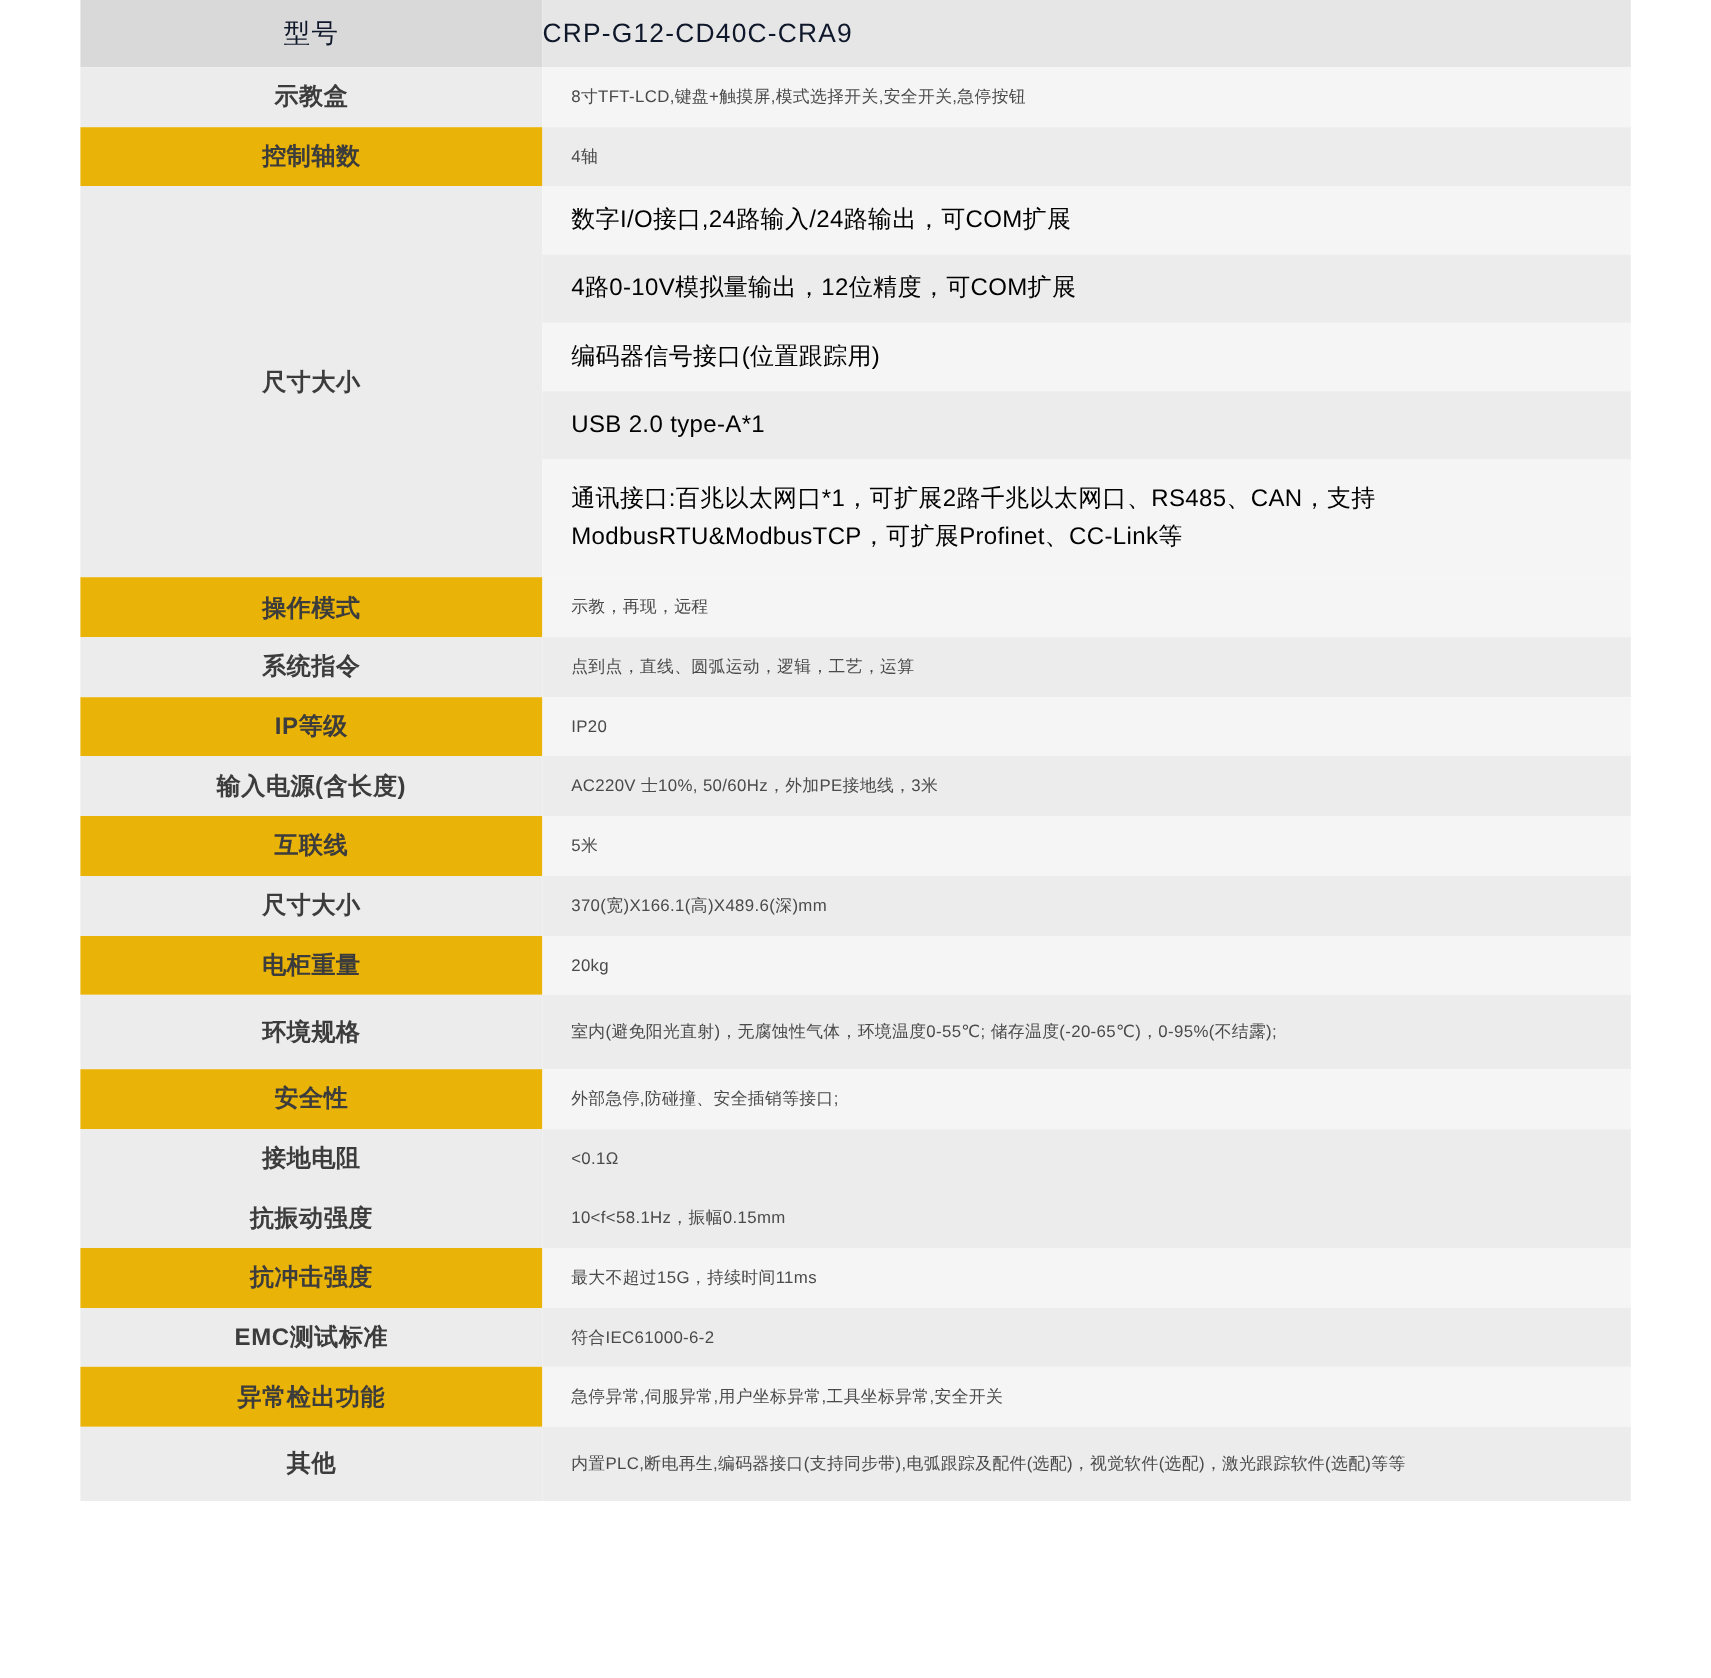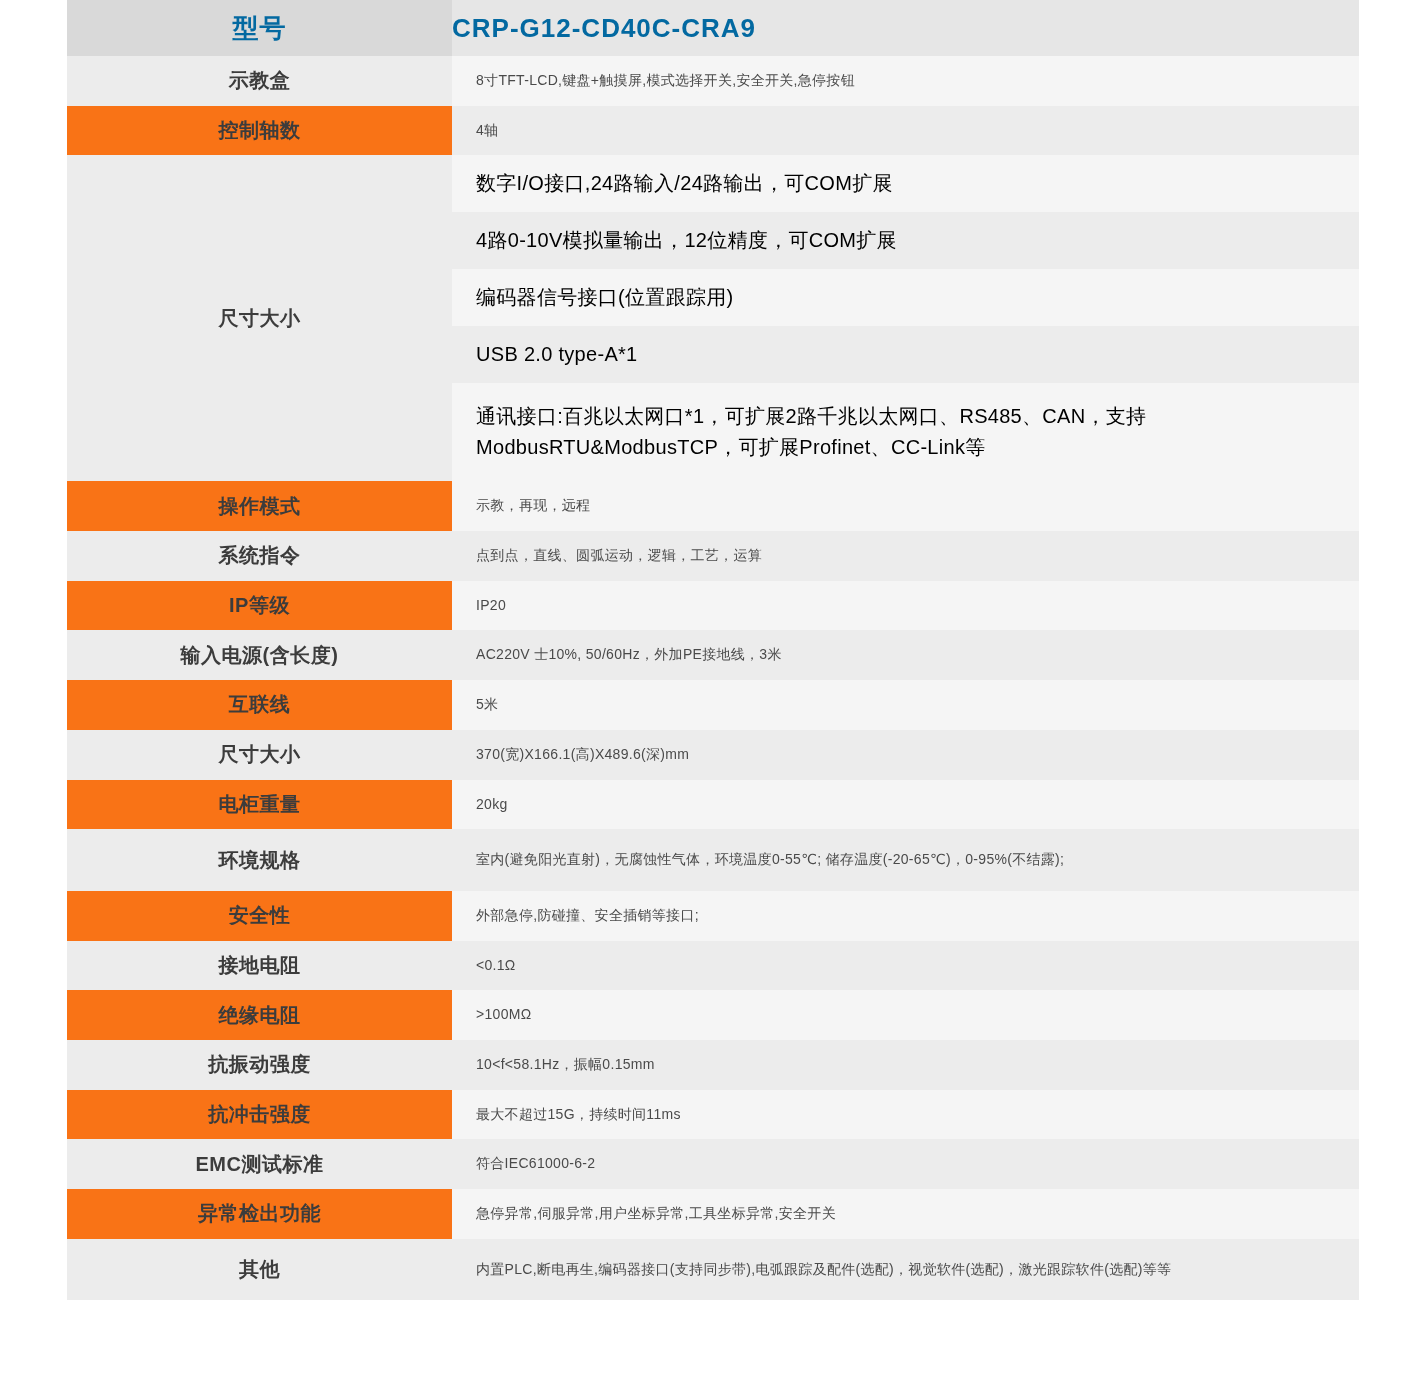--- a/index.html
+++ b/index.html
@@ -23,45 +23,45 @@
 
   .spec-table th, .spec-table td {
     padding: 0;
     vertical-align: middle;
     border: none;
   }
 
   
   .hdr-label, .hdr-value {
     height: 56px;
-    font-size: 26px;
-    font-weight: bold;
+    font-size: 22px;
+    font-weight: normal;
     letter-spacing: 1px;
-    color: #0369a1;
+    color: #0f172a;
   }
   .hdr-label {
     background: #d9d9d9;
     text-align: center;
   }
   .hdr-value {
     background: #e6e6e6;
     text-align: left;
   }
 
   
   td.label {
     text-align: center;
     font-size: 20px;
     font-weight: bold;
     color: #3c3c3c;
     letter-spacing: 0.5px;
     margin-left: 27px;
   }
   td.label.shade-a { background: #ececec; }
-  td.label.shade-b { background: #f97316; }
+  td.label.shade-b { background: #eab308; }
 
   
   td.value {
     font-size: 14px;
     color: #4a4a4a;
     padding: 14px 0 14px 24px;
     line-height: 1.55;
     letter-spacing: 0.3px;
   }
   td.value.shade-a { background: #ececec; }
@@ -177,24 +177,20 @@
     <tr>
       <td class="label shade-b">安全性</td>
       <td class="value shade-b">外部急停,防碰撞、安全插销等接口;</td>
     </tr>
 
     <tr>
       <td class="label shade-a">接地电阻</td>
       <td class="value shade-a">&lt;0.1Ω</td>
     </tr>
 
-    <tr>
-      <td class="label shade-b">绝缘电阻</td>
-      <td class="value shade-b">&gt;100MΩ</td>
-    </tr>
 
     <tr>
       <td class="label shade-a">抗振动强度</td>
       <td class="value shade-a">10&lt;f&lt;58.1Hz，振幅0.15mm</td>
     </tr>
 
     <tr>
       <td class="label shade-b">抗冲击强度</td>
       <td class="value shade-b">最大不超过15G，持续时间11ms</td>
     </tr>

